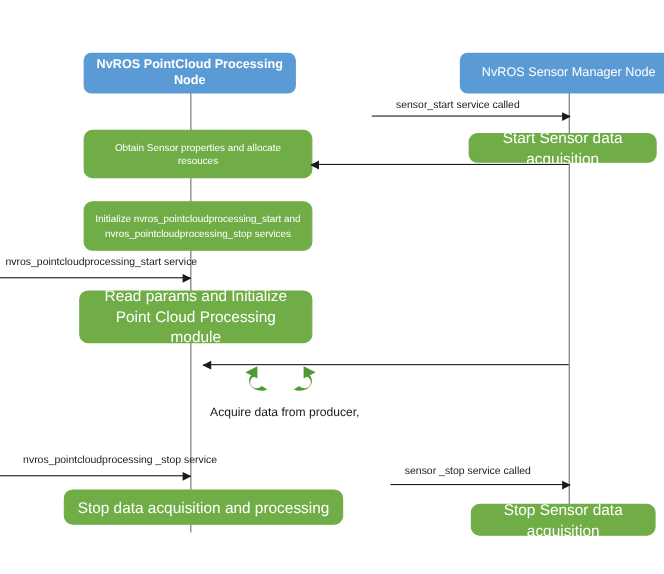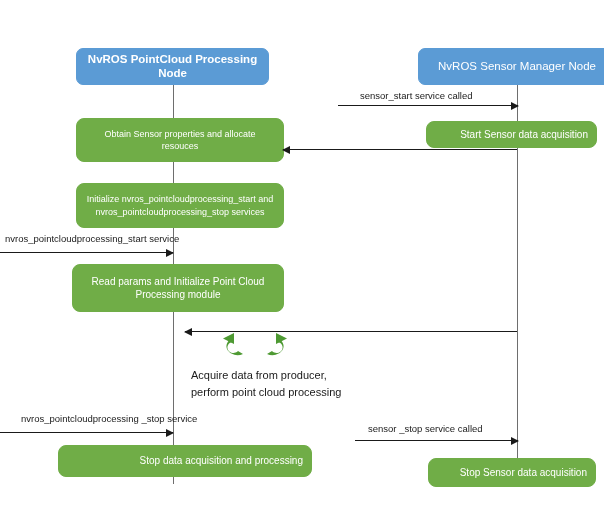--- a/index.html
+++ b/index.html
@@ -44,21 +44,21 @@
     border-radius: 8px;
     color: #ffffff;
     display: flex;
     align-items: center;
     justify-content: center;
     text-align: center;
     line-height: 1.35;
     box-sizing: border-box;
     padding: 3px 8px;
   }
-  .act-box.big { font-size: 10px; justify-content: flex-end; }
+  .act-box.big { font-size: 14px; }
   .act-box.small { font-size: 9px; }
   .arrow {
     position: absolute;
     height: 1px;
     background: #1a1a1a;
   }
   .arrow .head {
     position: absolute;
     top: -3.5px;
     width: 0;
@@ -147,21 +147,20 @@
         <path d="M15 1 l0 11 l-11 -5.5 z"></path>
       </g>
       <g fill="#4e9a33" transform="translate(72,0) scale(-1,1)">
         <path d="M14 6 a11 9 0 1 0 10 16 l-5 -3 a6 5.5 0 1 1 -5 -9 z"></path>
         <path d="M15 1 l0 11 l-11 -5.5 z"></path>
       </g>
     </svg>
   </div>
 
   <div class="note-label" style="left:191px; top:368px;">Acquire data from producer,</div>
-  <div class="note-label" style="left:191px; top:385px;">perform point cloud processing</div>
 
   <div class="arrow-label" style="left:21px; top:413px;">nvros_pointcloudprocessing _stop service</div>
   <div class="arrow right" style="left:0px; top:432px; width:173px;">
     <span class="head"></span>
   </div>
 
   <div class="arrow-label" style="left:368px; top:423px;">sensor _stop service called</div>
   <div class="arrow right" style="left:355px; top:440px; width:163px;">
     <span class="head"></span>
   </div>

